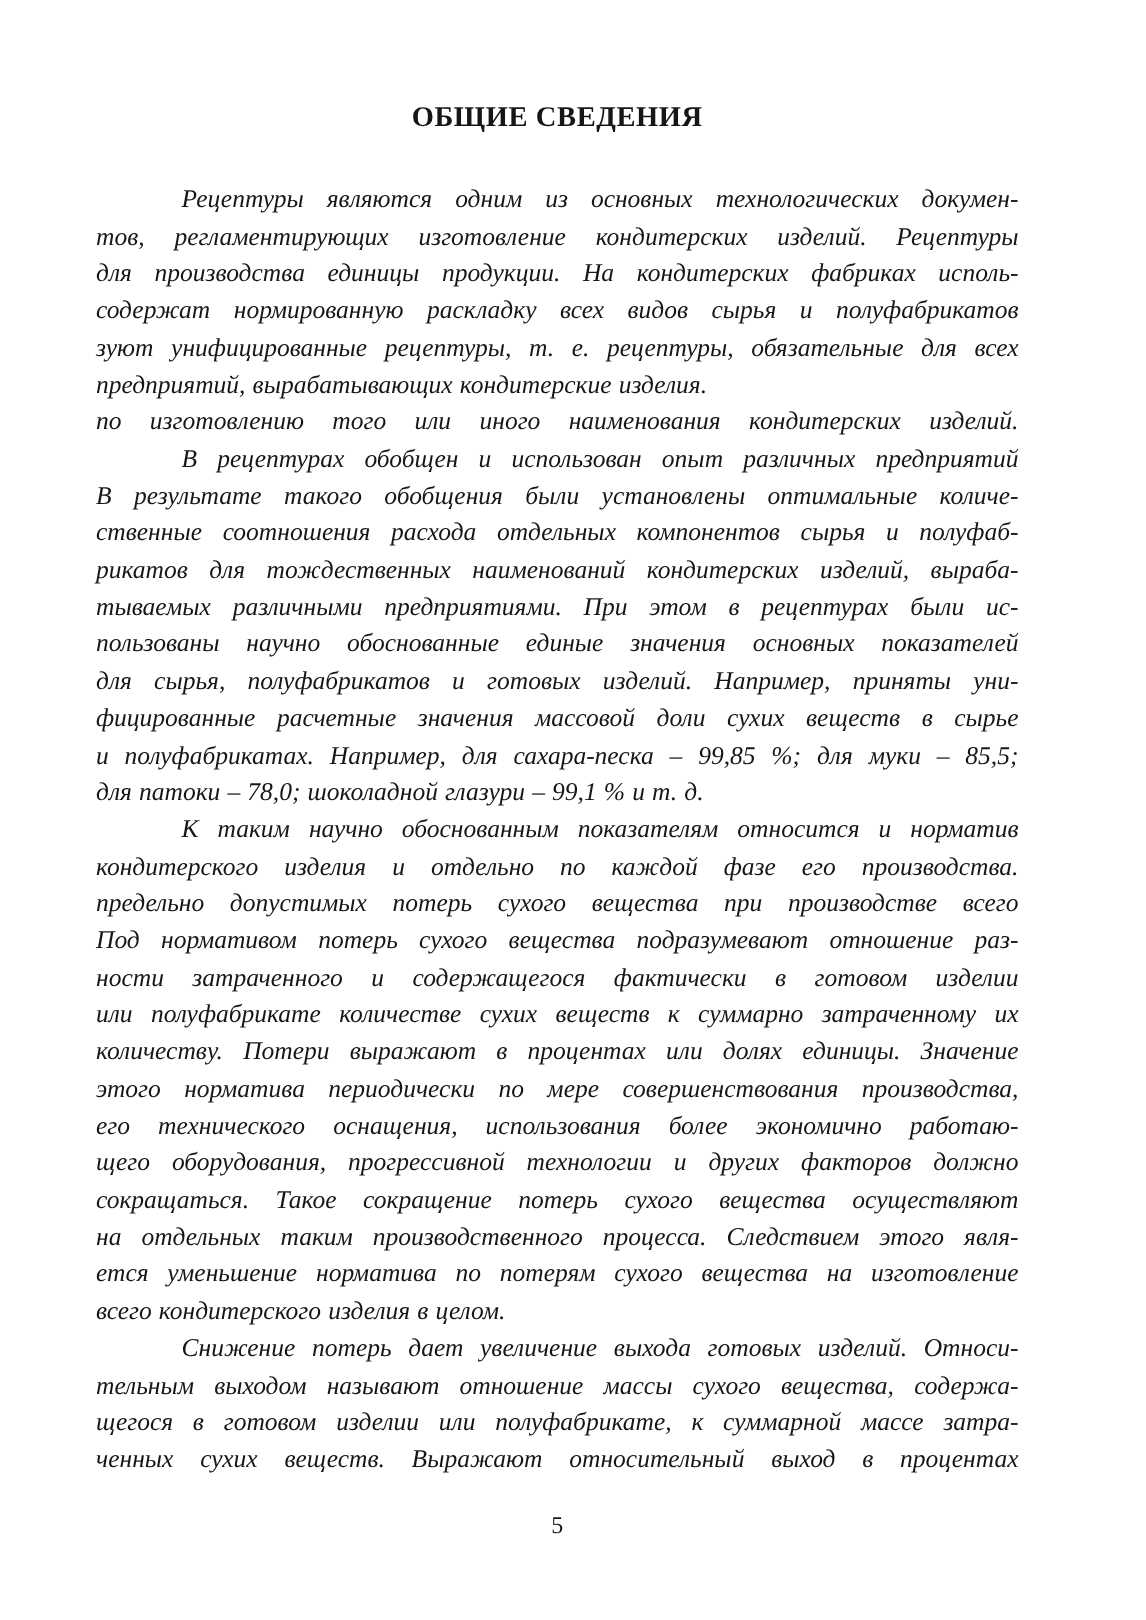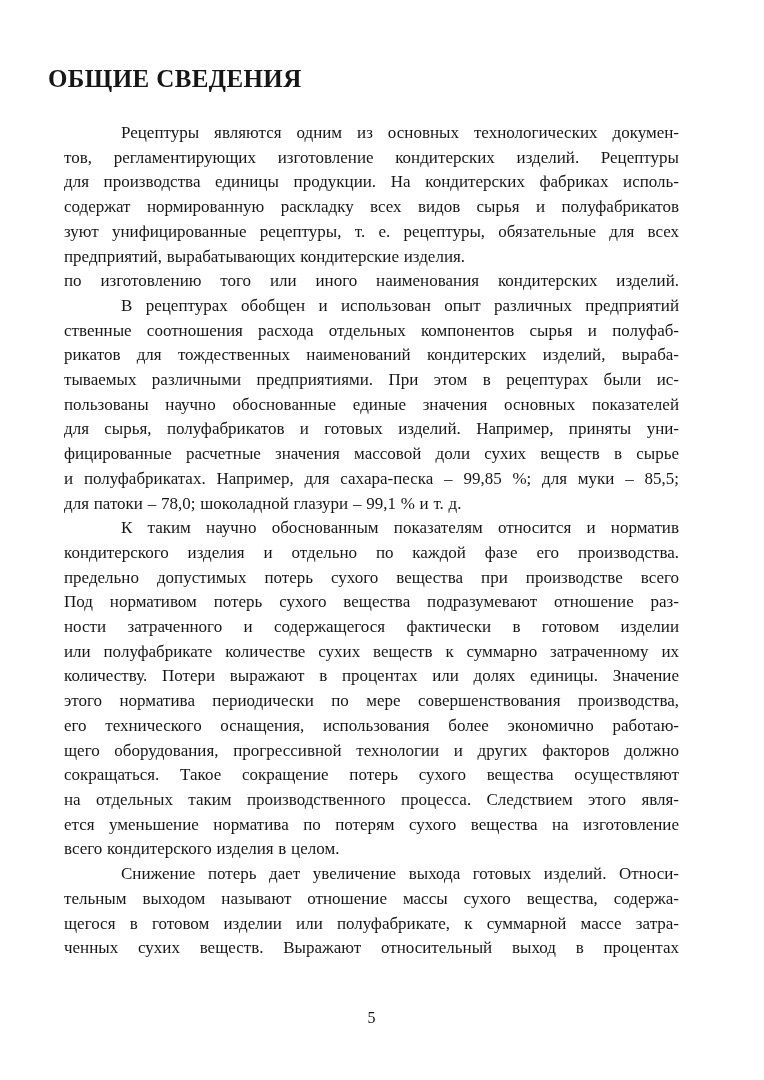--- a/index.html
+++ b/index.html
@@ -10,40 +10,42 @@
     margin: 0 auto;
     background: #ffffff;
     font-family: "Liberation Serif", "DejaVu Serif", serif;
     color: #161616;
     overflow: hidden;
     box-shadow: 0 0 6px rgba(0,0,0,.35);
   }
   .title {
     position: absolute;
     top: 68px;
-    left: 48px;
+    left: 64px;
     width: 615px;
+    text-align: center;
     font-weight: bold;
-    font-size: 25px;
+    font-size: 19px;
     letter-spacing: 0.4px;
     line-height: 22px;
   }
   .body {
     position: absolute;
     top: 121px;
     left: 64px;
     width: 615px;
     font-size: 17px;
     line-height: 24.7px;
   }
   .para { margin: 0; padding: 0; }
   .line {
     text-align: justify;
     text-align-last: justify;
     word-spacing: 0.5px;
+    font-style: italic;
   }
   .line.first { text-indent: 57px; }
   .line.end { text-align-last: left; }
   .page-number {
     position: absolute;
     top: 1009px;
     left: 64px;
     width: 615px;
     text-align: center;
     font-size: 16px;
@@ -59,20 +61,21 @@
         <div class="line first">Рецептуры являются одним из основных технологических докумен-</div>
         <div class="line">тов, регламентирующих изготовление кондитерских изделий. Рецептуры</div>
         <div class="line">для производства единицы продукции. На кондитерских фабриках исполь-</div>
         <div class="line">содержат нормированную раскладку всех видов сырья и полуфабрикатов</div>
         <div class="line">зуют унифицированные рецептуры, т. е. рецептуры, обязательные для всех</div>
         <div class="line end">предприятий, вырабатывающих кондитерские изделия.</div>
       </div>
       <div class="para">
         <div class="line">по изготовлению того или иного наименования кондитерских изделий.</div>
         <div class="line first">В рецептурах обобщен и использован опыт различных предприятий</div>
+        <div class="line">В результате такого обобщения были установлены оптимальные количе-</div>
         <div class="line">ственные соотношения расхода отдельных компонентов сырья и полуфаб-</div>
         <div class="line">рикатов для тождественных наименований кондитерских изделий, выраба-</div>
         <div class="line">тываемых различными предприятиями. При этом в рецептурах были ис-</div>
         <div class="line">пользованы научно обоснованные единые значения основных показателей</div>
         <div class="line">для сырья, полуфабрикатов и готовых изделий. Например, приняты уни-</div>
         <div class="line">фицированные расчетные значения массовой доли сухих веществ в сырье</div>
         <div class="line">и полуфабрикатах. Например, для сахара-песка – 99,85 %; для муки – 85,5;</div>
         <div class="line end">для патоки – 78,0; шоколадной глазури – 99,1 % и т. д.</div>
       </div>
       <div class="para">

